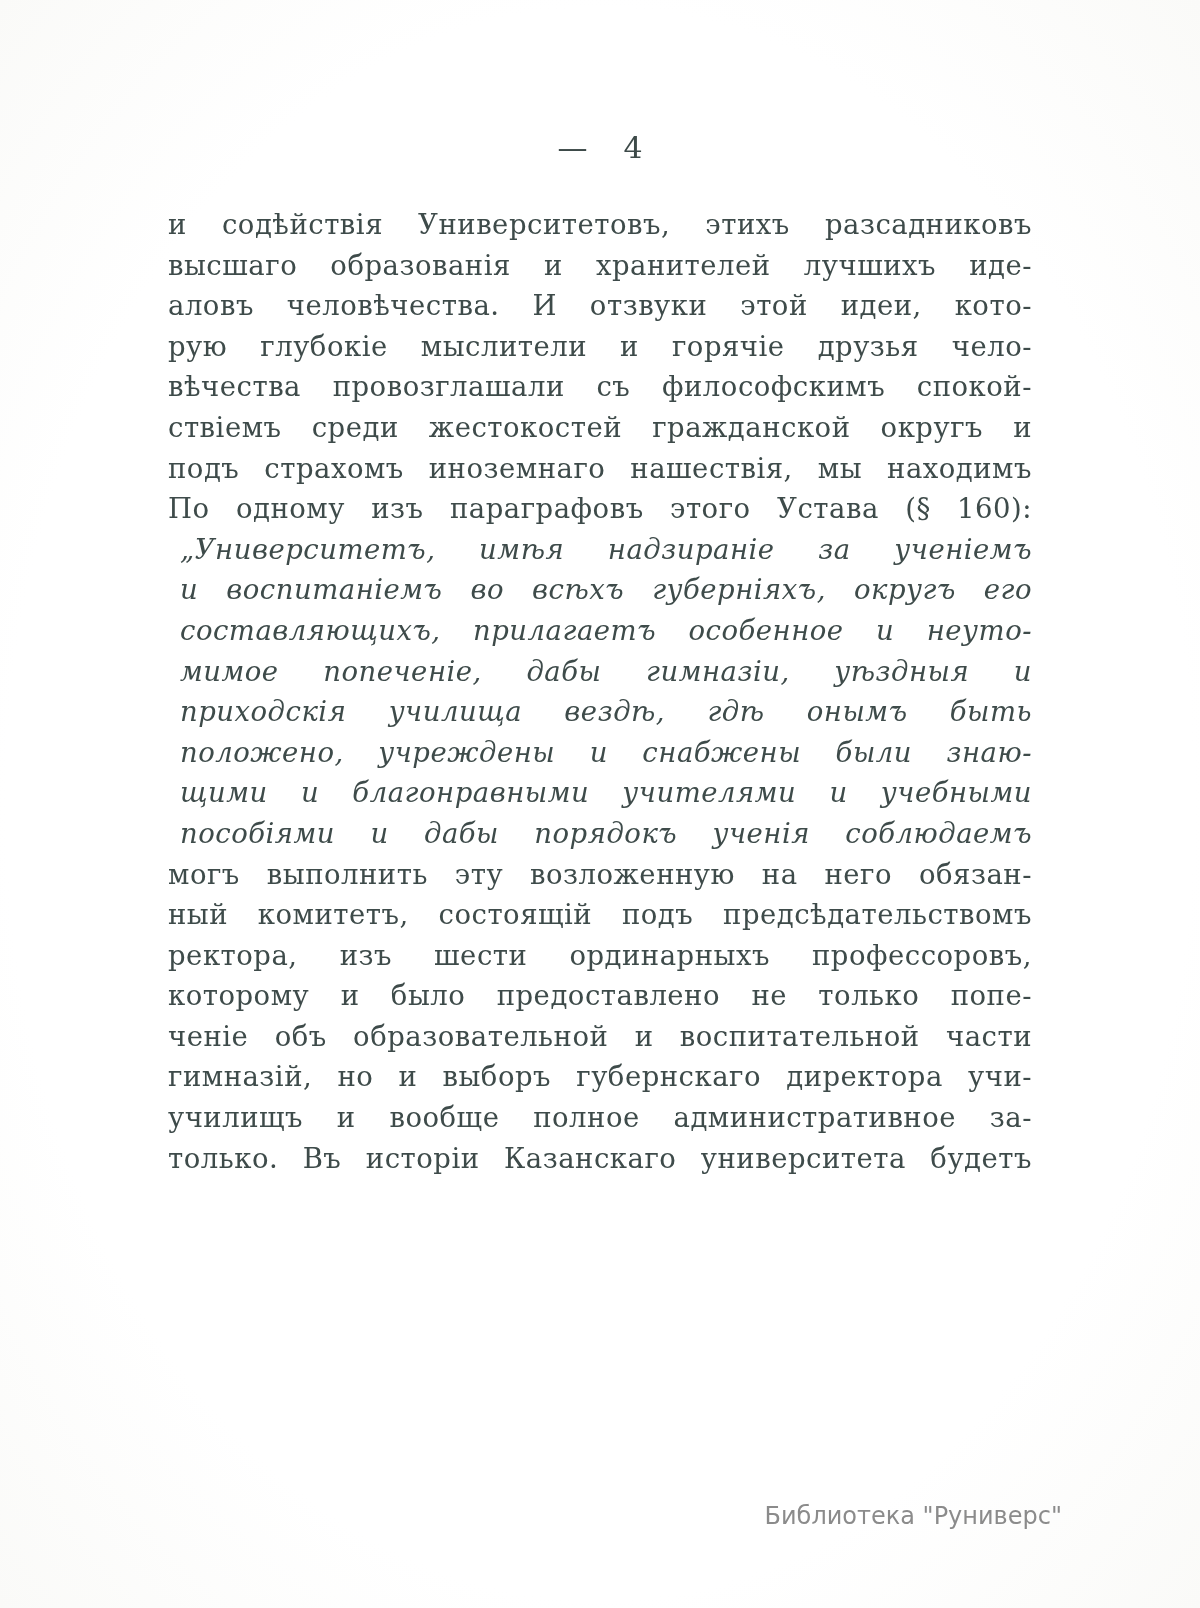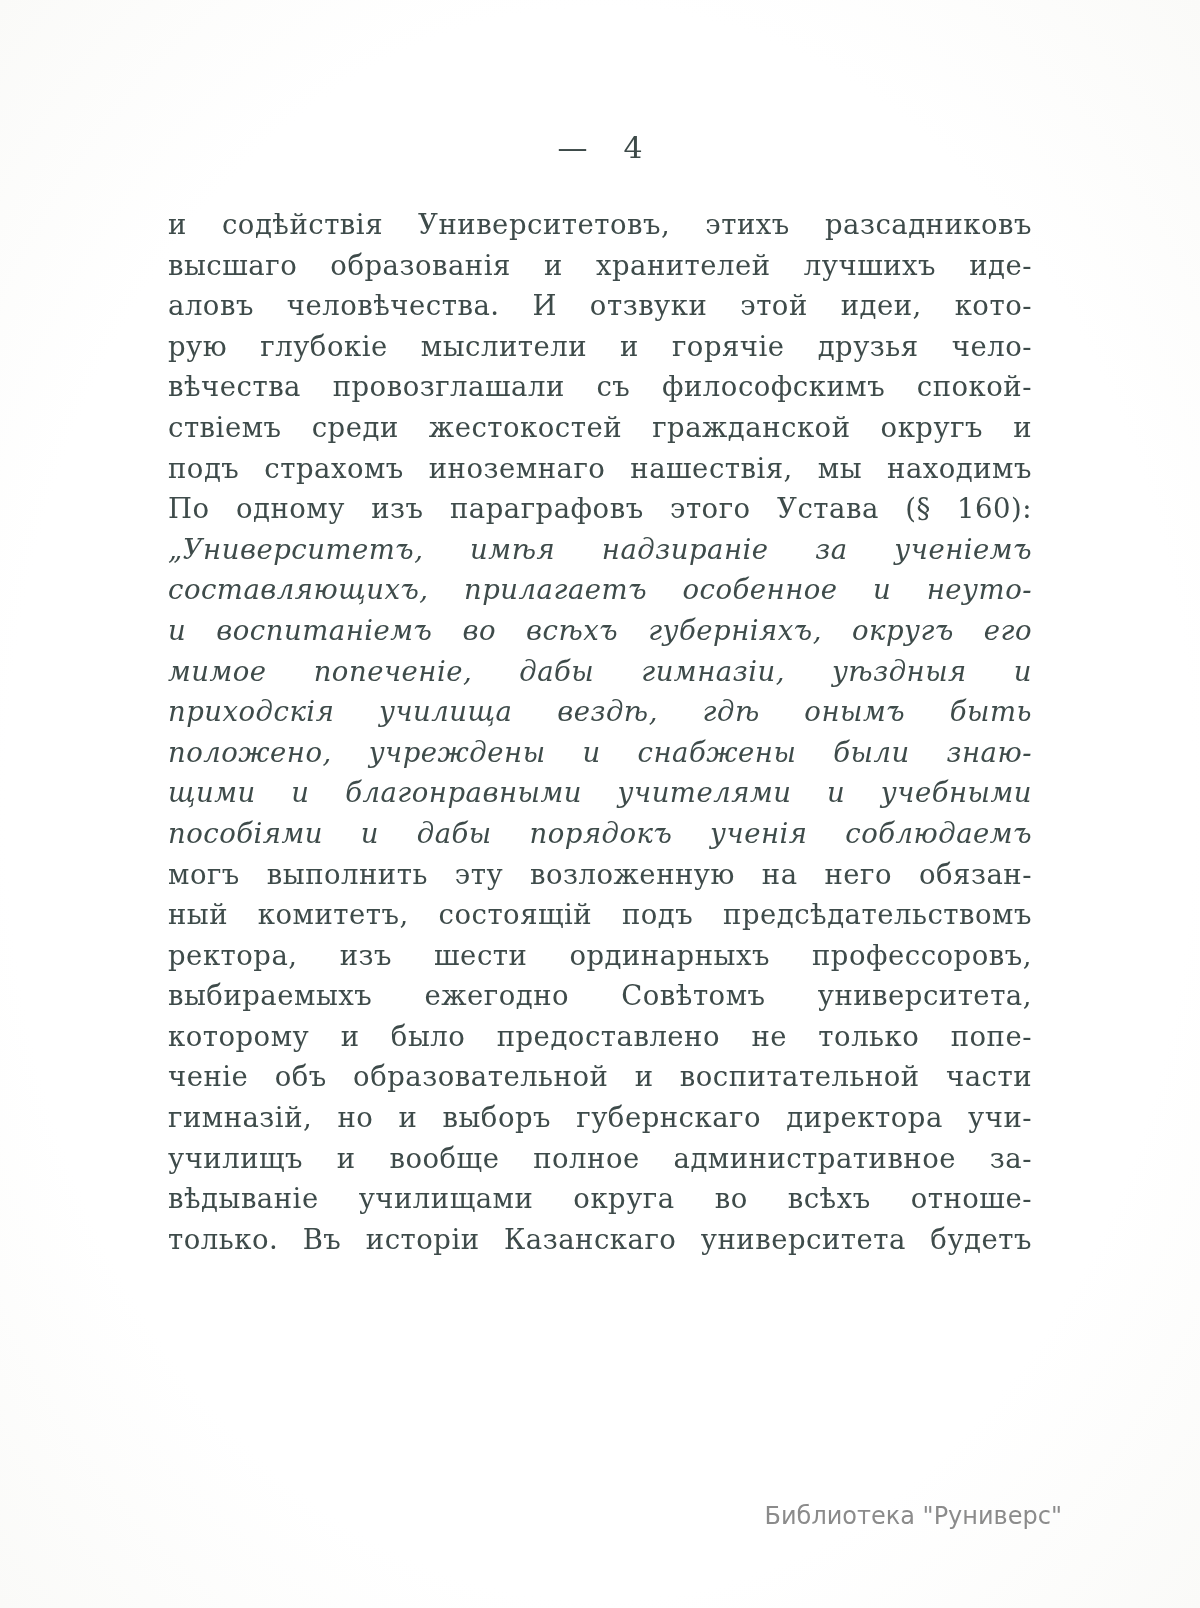--- a/index.html
+++ b/index.html
@@ -43,20 +43,21 @@
     font-size: 27.5px;
     line-height: 40.6px;
     text-align: justify;
     text-align-last: justify;
     -moz-text-align-last: justify;
     white-space: normal;
     letter-spacing: 0.5px;
   }
   .italic {
     font-style: italic;
+    margin-left: 12px;
   }
   .watermark {
     position: absolute;
     right: 138px;
     top: 1502px;
     font-family: "DejaVu Sans", "Liberation Sans", sans-serif;
     font-size: 24px;
     color: #8b8b8b;
   }
 </style>
@@ -74,36 +75,34 @@
     <div class="line">и содѣйствія Университетовъ, этихъ разсадниковъ</div>
     <div class="line">высшаго образованія и хранителей лучшихъ иде-</div>
     <div class="line">аловъ человѣчества. И отзвуки этой идеи, кото-</div>
     <div class="line">рую глубокіе мыслители и горячіе друзья чело-</div>
     <div class="line">вѣчества провозглашали съ философскимъ спокой-</div>
     <div class="line">ствіемъ среди жестокостей гражданской округъ и</div>
     <div class="line">подъ страхомъ иноземнаго нашествія, мы находимъ</div>
     <div class="line">По одному изъ параграфовъ этого Устава (§ 160):</div>
 
     <div class="line italic">„Университетъ, имѣя надзираніе за ученіемъ</div>
+    <div class="line italic">и воспитаніемъ во всѣхъ губерніяхъ, округъ его</div>
     <div class="line italic">составляющихъ, прилагаетъ особенное и неуто-</div>
-    <div class="line italic">и воспитаніемъ во всѣхъ губерніяхъ, округъ его</div>
     <div class="line italic">мимое попеченіе, дабы гимназіи, уѣздныя и</div>
     <div class="line italic">приходскія училища вездѣ, гдѣ онымъ быть</div>
     <div class="line italic">положено, учреждены и снабжены были знаю-</div>
     <div class="line italic">щими и благонравными учителями и учебными</div>
     <div class="line italic">пособіями и дабы порядокъ ученія соблюдаемъ</div>
 
 
     <div class="line">могъ выполнить эту возложенную на него обязан-</div>
     <div class="line">ный комитетъ, состоящій подъ предсѣдательствомъ</div>
     <div class="line">ректора, изъ шести ординарныхъ профессоровъ,</div>
-    <div class="line">выбираемыхъ ежегодно Совѣтомъ университета,</div>
     <div class="line">которому и было предоставлено не только попе-</div>
     <div class="line">ченіе объ образовательной и воспитательной части</div>
     <div class="line">гимназій, но и выборъ губернскаго директора учи-</div>
     <div class="line">училищъ и вообще полное административное за-</div>
-    <div class="line">вѣдываніе училищами округа во всѣхъ отноше-</div>
     <div class="line">только. Въ исторіи Казанскаго университета будетъ</div>
   </div>
 
   <div class="watermark">Библиотека "Руниверс"</div>
 
 </div>
 
 </body></html>

